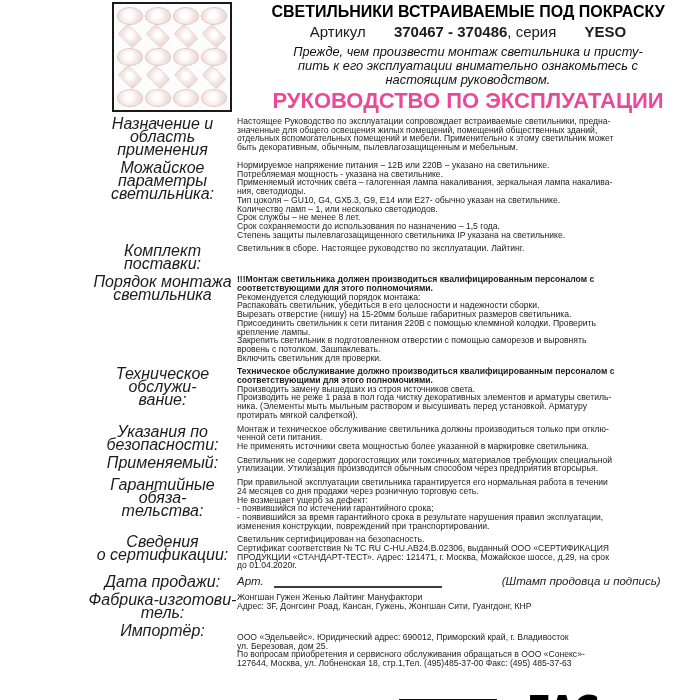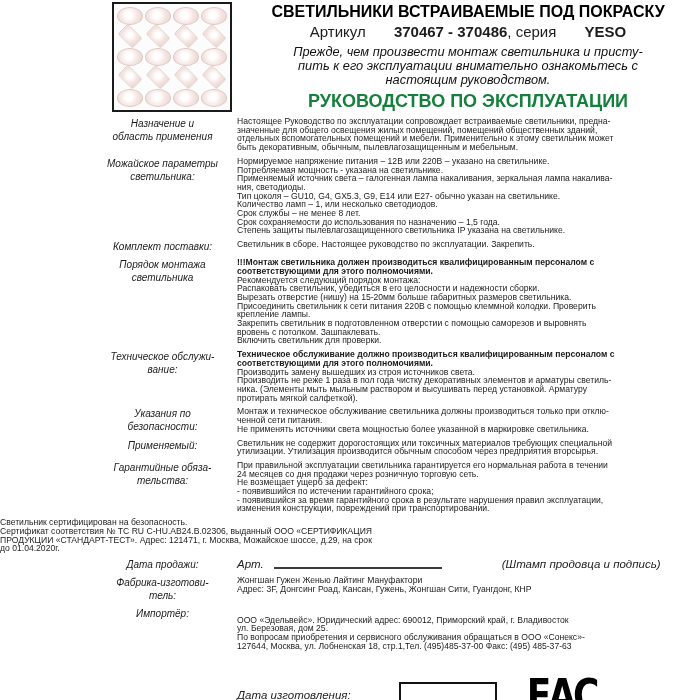--- a/index.html
+++ b/index.html
@@ -24,32 +24,32 @@
   .fixture.rd { border-radius:50%; }
   .fixture.sq { border-radius:3px; transform:rotate(45deg) scale(.8); }
   .hdr { flex:1; text-align:center; padding:1px 4px 0 8px; }
   .h-title { font-weight:bold; font-size:16px; line-height:18px; color:#000; }
   .h-article { font-size:15px; line-height:17px; margin-top:2px; }
   .h-article b { font-weight:bold;margin-left:24px; }
   .h-notice {
     font-style:italic; font-size:12.8px; line-height:13.8px; margin-top:5px;
     white-space:pre-line; color:#111; font-weight:400;
   }
-  .h-manual { font-weight:bold; font-size:18px; line-height:18px; margin-top:6px; color:#15803d; }
+  .h-manual { font-weight:bold; font-size:22px; line-height:18px; margin-top:6px; color:#ec4899; }
   
   .row { display:flex; margin-top:5px; }
   .lbl {
     flex:0 0 237px; width:237px; padding-left:88px;
-    font-style:italic; font-size:10px; line-height:13px;
+    font-style:italic; font-size:16px; line-height:13px;
     text-align:center; white-space:pre-line;
   }
   .bod { flex:1; font-size:8.6px; line-height:8.7px; white-space:pre-line; padding-right:6px; }
   .blead { display:block; font-weight:bold; white-space:pre-line; }
   
-  .sale { display:flex; align-items:flex-start; white-space:normal; }
+  .sale { display:flex; align-items:flex-end; white-space:normal; }
   .art { font-style:italic; font-size:11.5px; line-height:13px; }
   .artline { display:inline-block; width:168px; height:11px; border-bottom:2px solid #3c3c3c; margin-left:10px; }
   .stamp { font-style:italic; font-weight:normal; font-size:11.5px; line-height:13px; margin-left:60px; }
   .impnote { white-space:pre-line; }
   
   .bottomrow { display:flex; align-items:flex-start; margin-left:237px; margin-top:16px; }
   .mfglabel { font-style:italic; font-size:11.5px; line-height:13px; margin-top:14px; }
   .datebox { width:98px; height:30px; border:2px solid #121212; margin-left:48px; margin-top:7px; background:#fff; }
   .eac {
     position:relative; margin-left:30px; margin-top:-4px; width:70px; height:120px;
@@ -113,21 +113,21 @@
 ния, светодиоды.
 Тип цоколя – GU10, G4, GX5.3, G9, Е14 или Е27- обычно указан на светильнике.
 Количество ламп – 1, или несколько светодиодов.
 Срок службы – не менее 8 лет.
 Срок сохраняемости до использования по назначению – 1,5 года.
 Степень защиты пылевлагозащищенного светильника IP указана на светильнике.</div>
   </div>
 
   <div class="row">
     <div class="lbl">Комплект поставки:</div>
-    <div class="bod">Светильник в сборе. Настоящее руководство по эксплуатации. Закрепить.</div>
+    <div class="bod">Светильник в сборе. Настоящее руководство по эксплуатации. Лайтинг.</div>
   </div>
 
   <div class="row">
     <div class="lbl">Порядок монтажа
 светильника</div>
     <div class="bod"><span class="blead">!!!Монтаж светильника должен производиться квалифицированным персоналом с
 соответствующими для этого полномочиями.</span><span>Рекомендуется следующий порядок монтажа:
 Распаковать светильник, убедиться в его целосности и надежности сборки.
 Вырезать отверстие (нишу) на 15-20мм больше габаритных размеров светильника.
 Присоединить светильник к сети питания 220В с помощью клеммной колодки. Проверить
@@ -166,20 +166,22 @@
 тельства:</div>
     <div class="bod">При правильной эксплуатации светильника гарантируется его нормальная работа в течении
 24 месяцев со дня продажи через розничную торговую сеть.
 Не возмещает ущерб за дефект:
 - появившийся по истечении гарантийного срока;
 - появившийся за время гарантийного срока в результате нарушения правил эксплуатации,
 изменения конструкции, повреждений при транспортировании.</div>
   </div>
 
   <div class="row">
+    <div class="lbl">Сведения
+о сертификации:</div>
     <div class="bod">Светильник сертифицирован на безопасность.
 Сертификат соответствия № ТС RU C-HU.АВ24.В.02306, выданный ООО «СЕРТИФИКАЦИЯ
 ПРОДУКЦИИ «СТАНДАРТ-ТЕСТ». Адрес: 121471, г. Москва, Можайское шоссе, д.29, на срок
 до 01.04.2020г.</div>
   </div>
 
   <div class="row">
     <div class="lbl">Дата продажи:</div>
     <div class="bod sale">
       <span class="art">Арт.</span>

